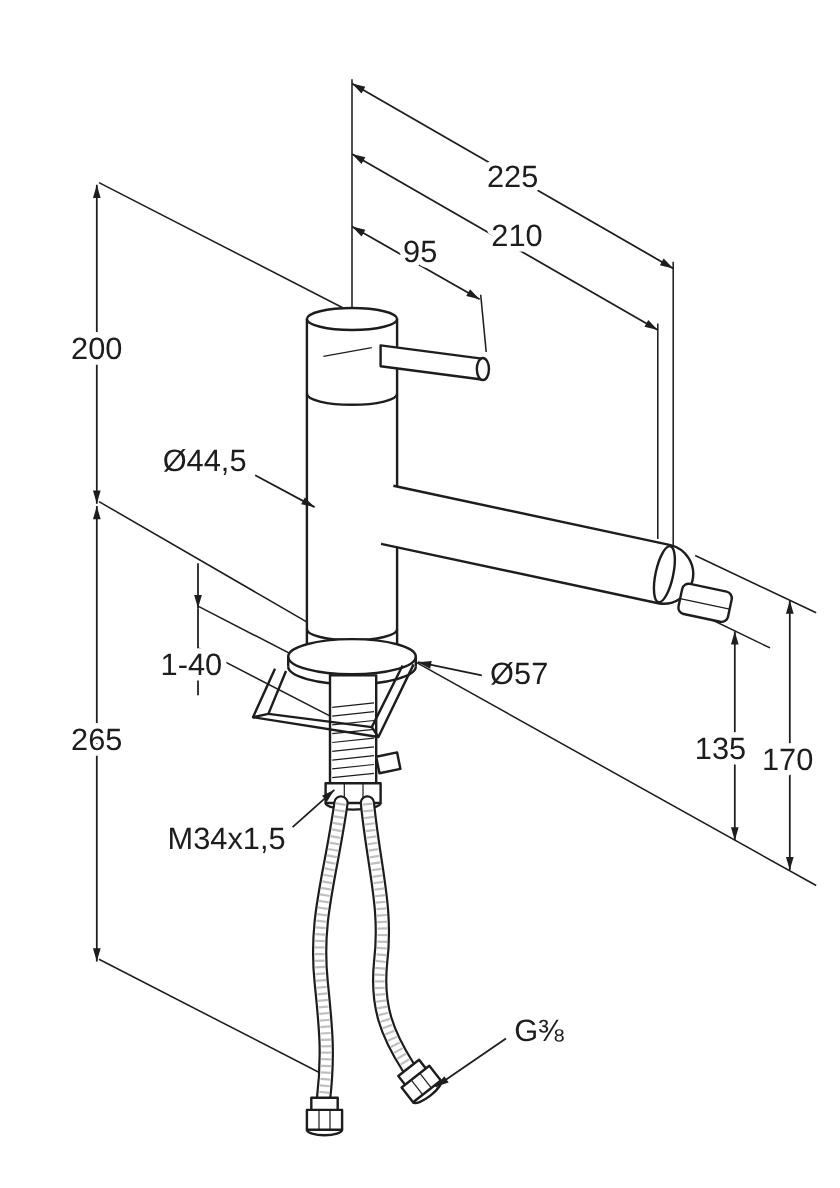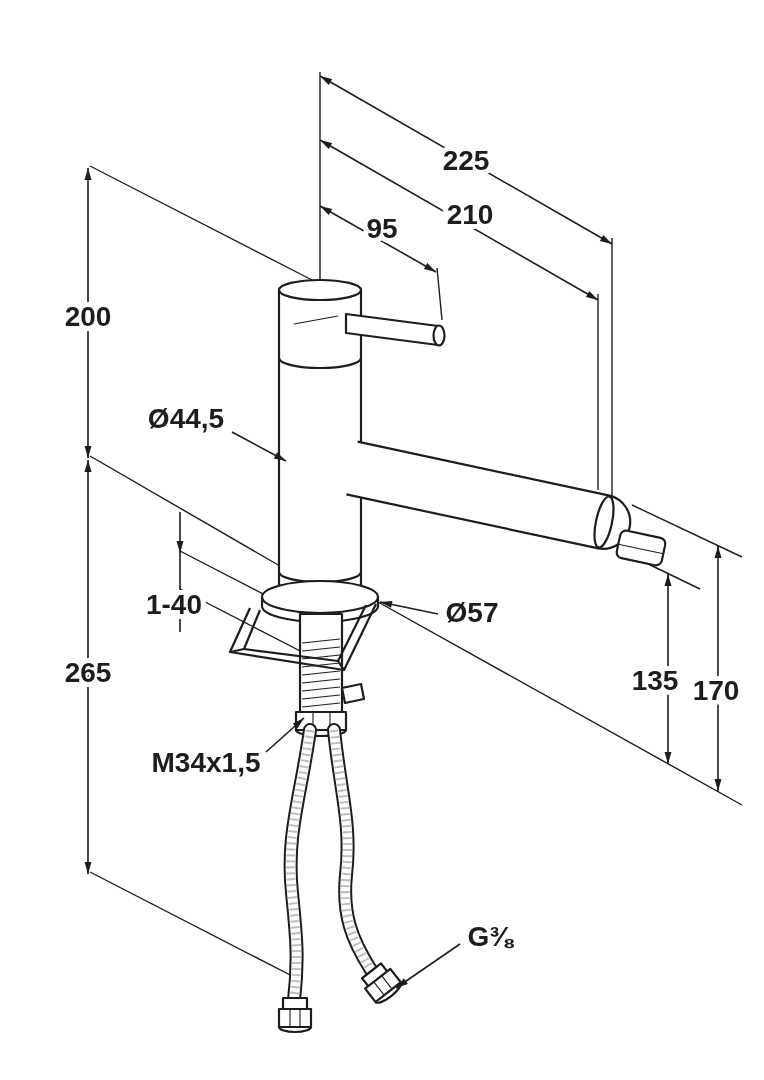--- a/index.html
+++ b/index.html
@@ -1,21 +1,20 @@
 <!DOCTYPE html>
 <html style="--line: #1d1d1d; --bg: #ffffff;"><head>
 <meta charset="utf-8">
 <style>
   html, body { margin: 0; padding: 0; background: #fff; }
   .canvas {
     width: 764px; height: 1080px; position: relative;
     background: var(--bg, #fff);
     outline: 1px solid #e8e8e8;
     font-family: "Liberation Sans", "DejaVu Sans", sans-serif;
-    font-weight: bold;
   }
   svg { display: block; }
   .obj  { fill: none; stroke: var(--line, #1d1d1d); stroke-width: 2.2; stroke-linejoin: round; }
   .objf { fill: #ffffff; stroke: var(--line, #1d1d1d); stroke-width: 2.2; stroke-linejoin: round; }
   .thin { fill: none; stroke: var(--line, #1d1d1d); stroke-width: 1.1; }
   .ext  { fill: none; stroke: var(--line, #1d1d1d); stroke-width: 1.4; }
   .dim  { fill: none; stroke: var(--line, #1d1d1d); stroke-width: 1.6; }
   .hose-outer { fill: none; stroke: var(--line, #1d1d1d); stroke-width: 14; stroke-linecap: round; }
   .hose-inner { fill: none; stroke: #ffffff; stroke-width: 10; stroke-linecap: round; }
   .hose-braid { fill: none; stroke: #8a8a8a; stroke-width: 9; stroke-dasharray: 2 4; opacity: .55; }

